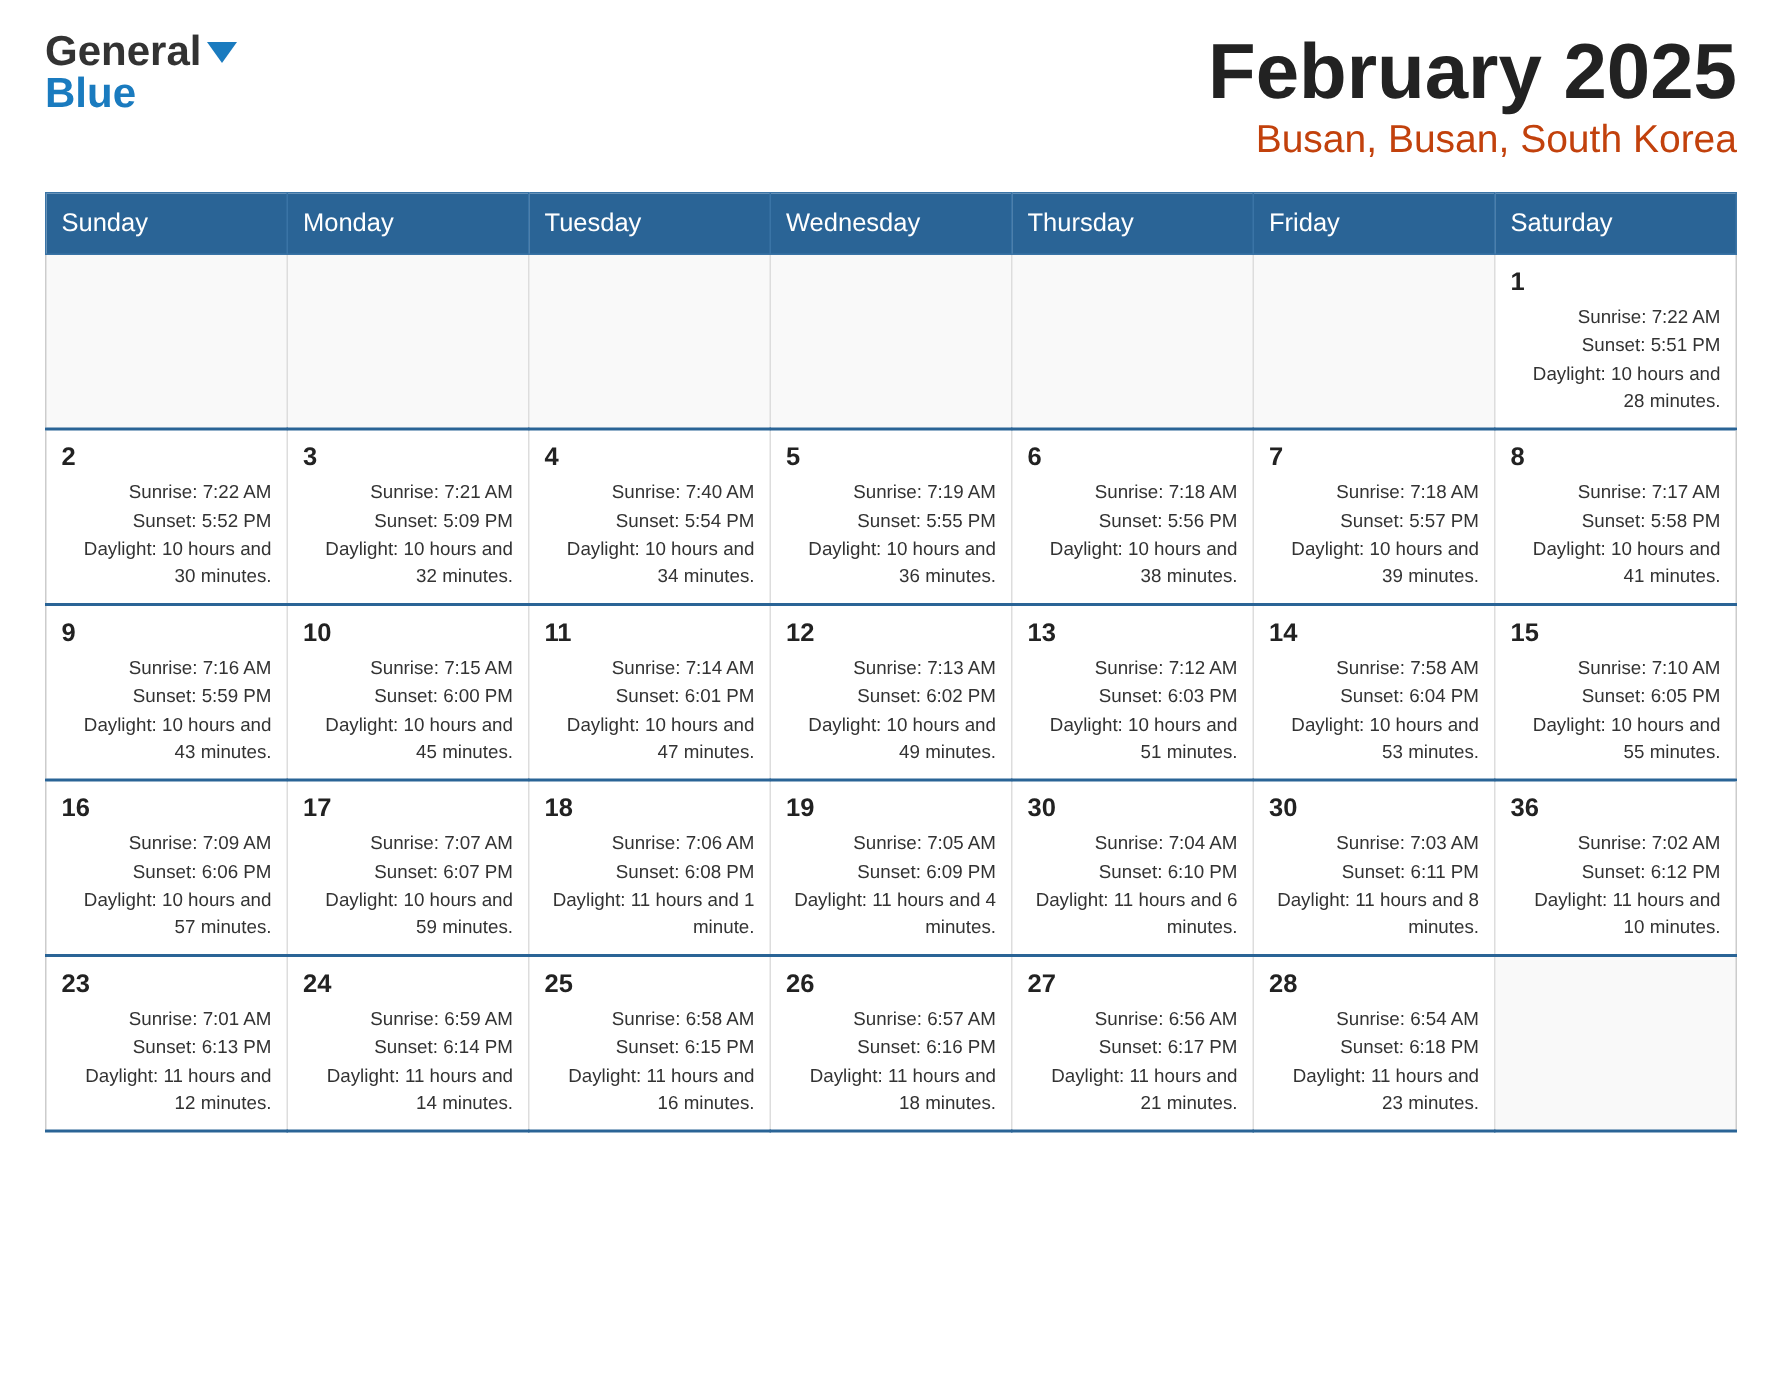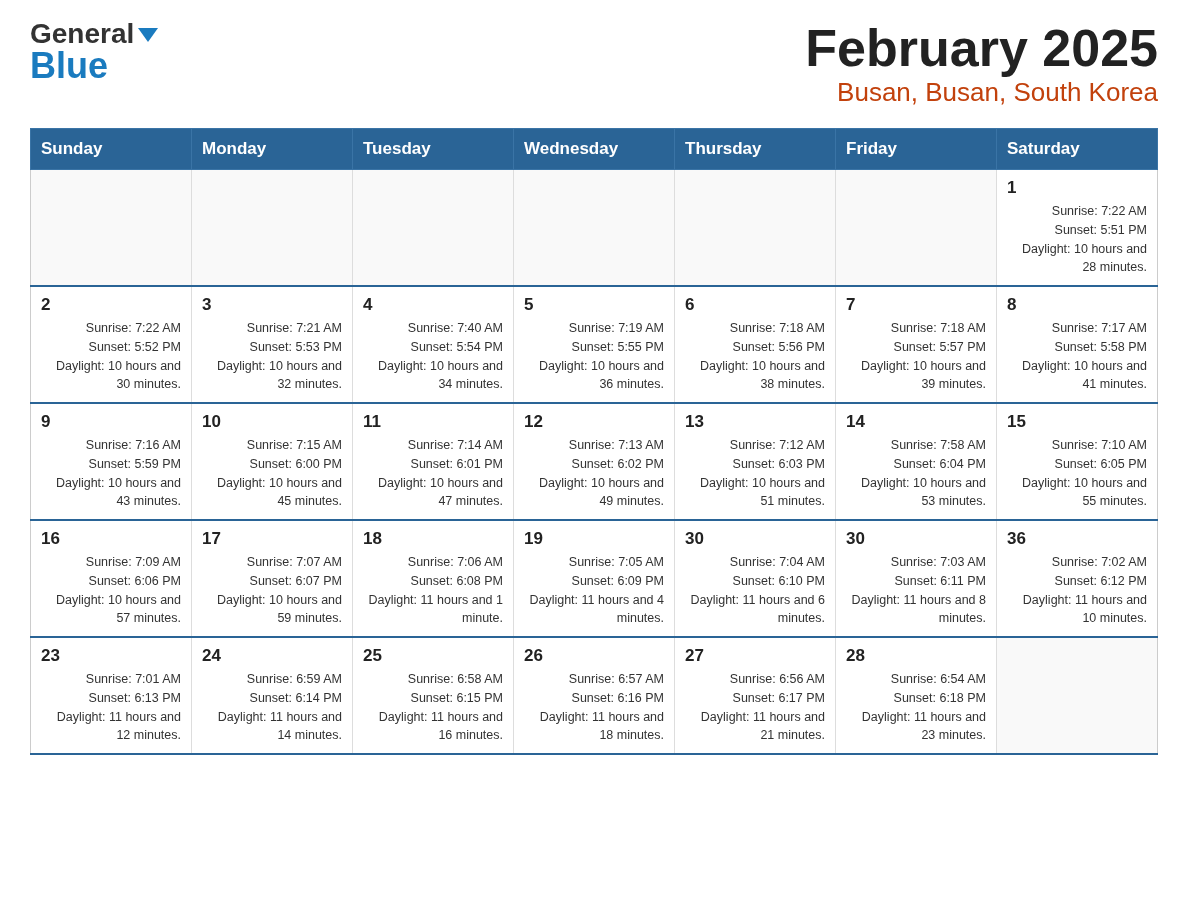--- a/index.html
+++ b/index.html
@@ -21,21 +21,21 @@
       flex-direction: column;
       align-items: flex-start;
     }
     .logo-general {
       font-size: 28px;
       font-weight: bold;
       color: #333;
       line-height: 1;
     }
     .logo-blue {
-      font-size: 36px;
+      font-size: 28px;
       font-weight: bold;
       color: #1a7bbf;
       line-height: 1;
     }
     .logo-triangle {
       display: inline-block;
       width: 0;
       height: 0;
       border-left: 10px solid transparent;
       border-right: 10px solid transparent;
@@ -63,21 +63,21 @@
       width: 100%;
       border-collapse: collapse;
       border: 1px solid #ccc;
     }
     .calendar thead tr {
       background-color: #2a6496;
     }
     .calendar thead th {
       color: #fff;
       font-size: 17px;
-      font-weight: bold;
+      font-weight: normal;
       padding: 10px 10px;
       text-align: left;
       border: 1px solid #3a74a6;
     }
     .calendar tbody tr {
       border-bottom: 2px solid #2a6496;
     }
     .calendar tbody td {
       vertical-align: top;
       padding: 8px 10px;
@@ -151,21 +151,21 @@
       <tr>
         <td>
           <span class="day-number">2</span>
           <div class="day-info">Sunrise: 7:22 AM
 Sunset: 5:52 PM
 Daylight: 10 hours and 30 minutes.</div>
         </td>
         <td>
           <span class="day-number">3</span>
           <div class="day-info">Sunrise: 7:21 AM
-Sunset: 5:53 PM
+Sunset: 5:09 PM
 Daylight: 10 hours and 32 minutes.</div>
         </td>
         <td>
           <span class="day-number">4</span>
           <div class="day-info">Sunrise: 7:40 AM
 Sunset: 5:54 PM
 Daylight: 10 hours and 34 minutes.</div>
         </td>
         <td>
           <span class="day-number">5</span>

